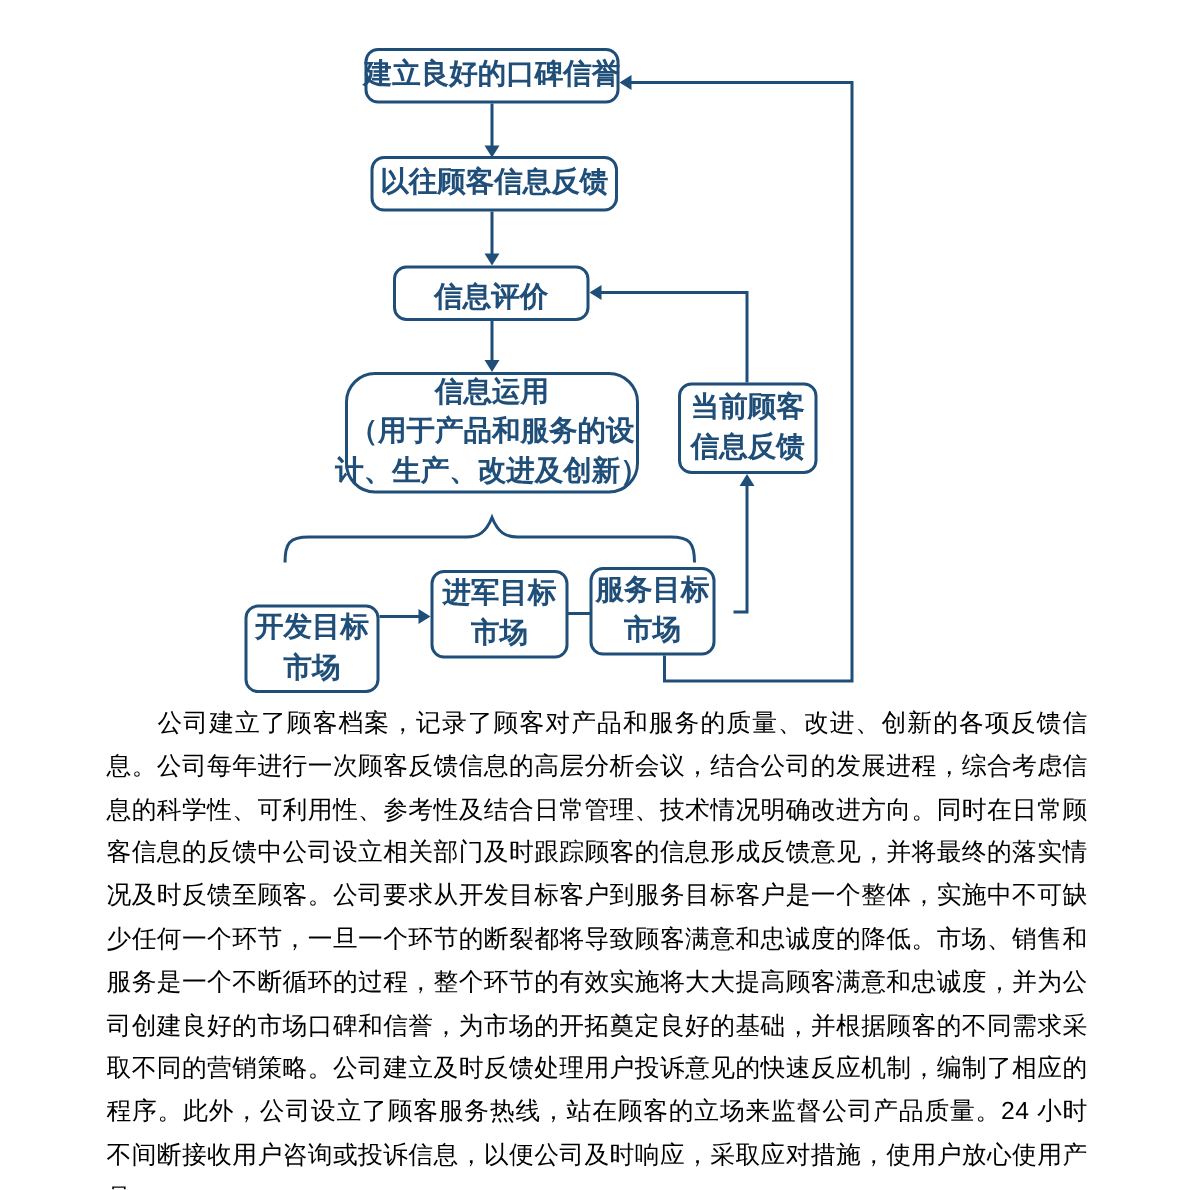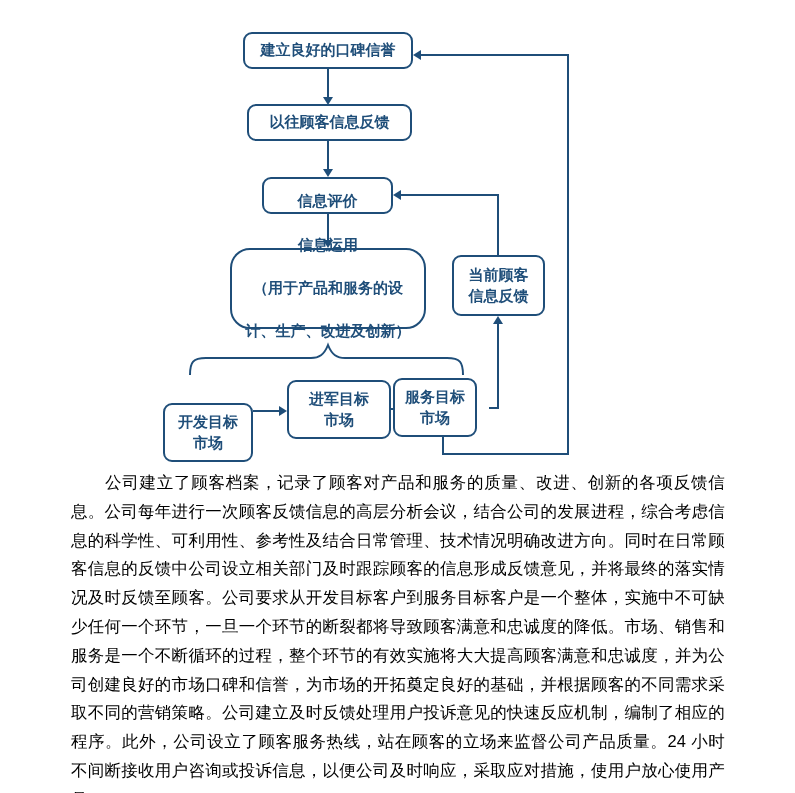--- a/index.html
+++ b/index.html
@@ -21,21 +21,21 @@
     left: 0; top: 0;
   }
   .fbox {
     position: absolute;
     box-sizing: border-box;
     background: #ffffff;
     border: 2px solid #1f4e79;
     border-radius: 9px;
     color: #1f4e79;
     font-weight: 600;
-    font-size: 15px;
+    font-size: 19px;
     line-height: 1.38;
     display: flex;
     flex-direction: column;
     align-items: center;
     justify-content: center;
     text-align: center;
   }
   .fbox span { display: block; white-space: nowrap; }
   .doc-text {
     position: absolute;
@@ -95,37 +95,37 @@
     </div>
 
     <div class="fbox" style="left:247px; top:104px; width:165px; height:37px;text-align:center;">
       <span>以往顾客信息反馈</span>
     </div>
 
     <div class="fbox" style="left:262px; top:177px; width:131px; height:37px;justify-content:flex-end;">
       <span>信息评价</span>
     </div>
 
-    <div class="fbox" style="left:230px; top:248px; width:196px; height:81px; border-radius:20px;gap:22px;">
+    <div class="fbox" style="left:230px; top:248px; width:196px; height:81px; border-radius:20px;">
       <span>信息运用</span>
       <span>（用于产品和服务的设</span>
       <span>计、生产、改进及创新）</span>
     </div>
 
     <div class="fbox" style="left:452px; top:255px; width:93px; height:61px;justify-content:center;">
       <span>当前顾客</span>
       <span>信息反馈</span>
     </div>
 
     <div class="fbox" style="left:163px; top:383px; width:90px; height:59px;margin-top:20px;">
       <span>开发目标</span>
       <span>市场</span>
     </div>
 
-    <div class="fbox" style="left:287px; top:380px; width:104px; height:59px;">
+    <div class="fbox" style="left:287px; top:380px; width:92px; height:59px;">
       <span>进军目标</span>
       <span>市场</span>
     </div>
 
     <div class="fbox" style="left:393px; top:378px; width:84px; height:59px;">
       <span>服务目标</span>
       <span>市场</span>
     </div>
 
   </div>

